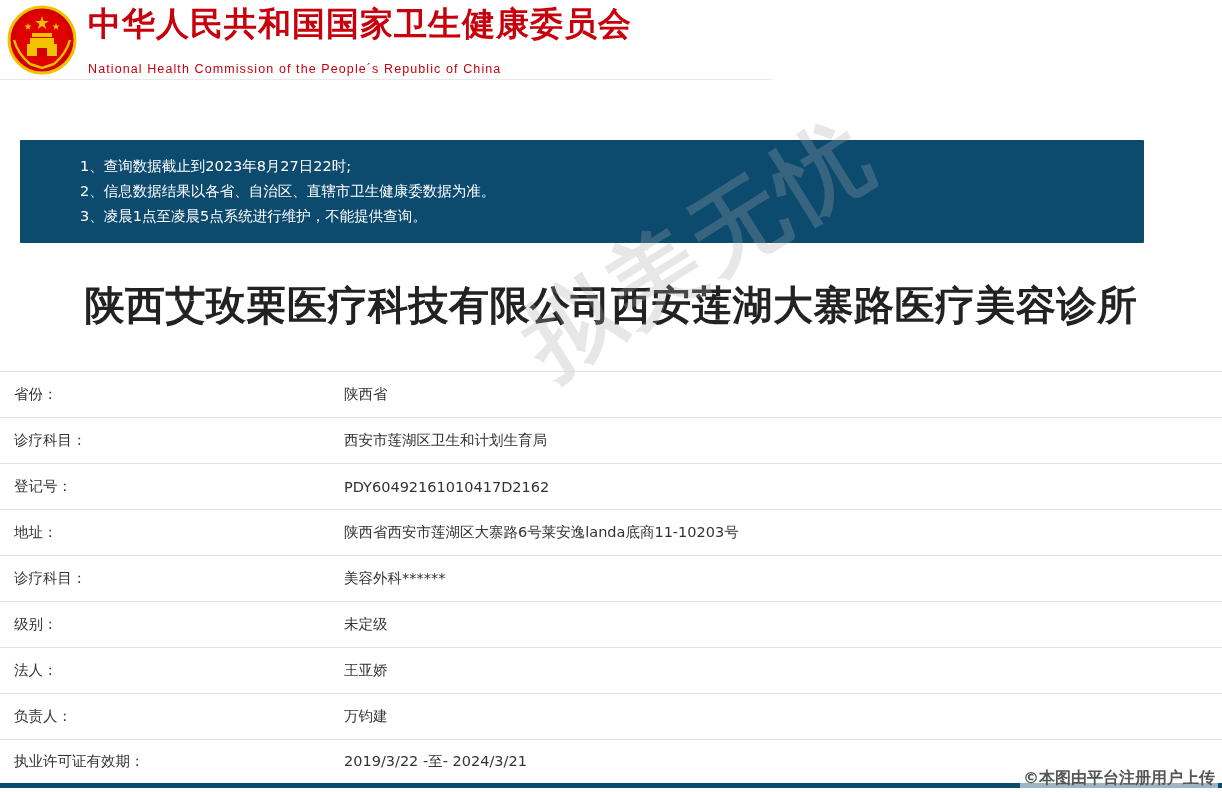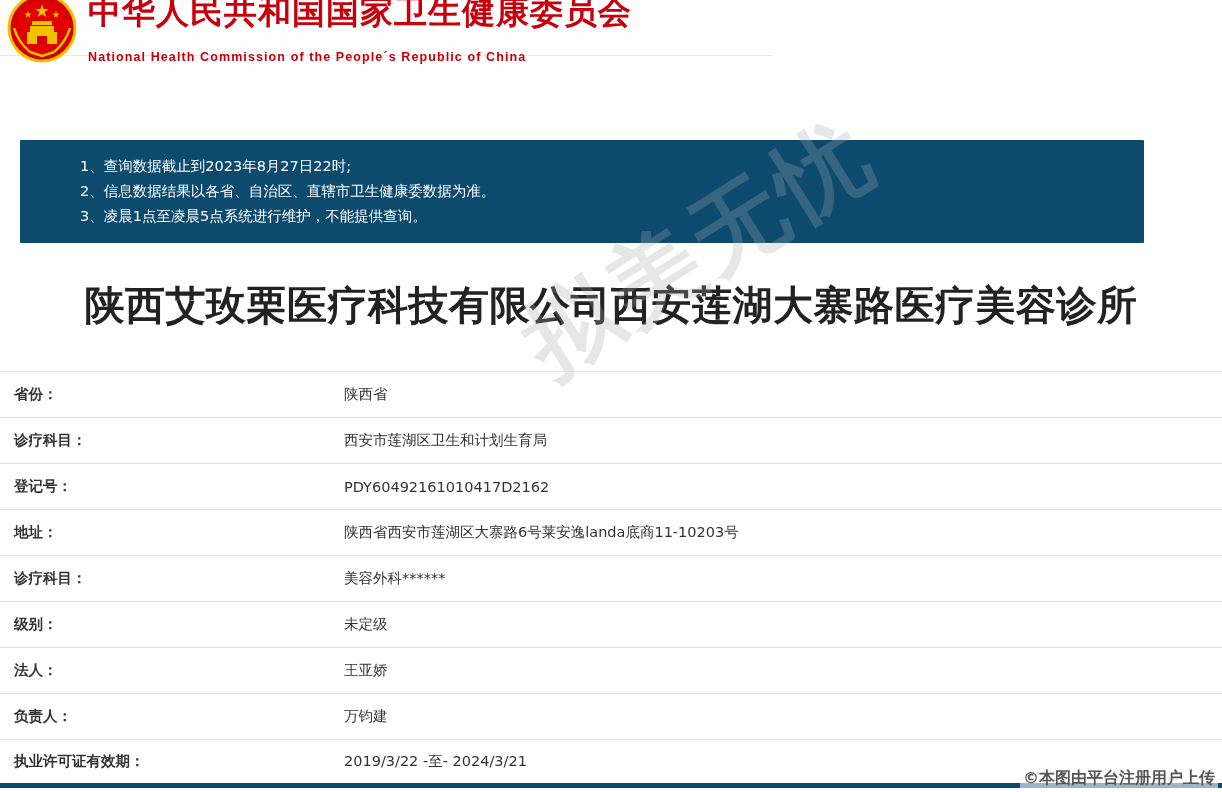--- a/index.html
+++ b/index.html
@@ -16,21 +16,21 @@
     height: 792px;
     background: #fff;
     overflow: hidden;
   }
 
   
   .header-banner {
     position: absolute;
     top: 0; left: 0;
     width: 772px;
-    height: 56px;
+    height: 80px;
     background: #ffffff;
     display: flex;
     align-items: center;
     border-bottom: 1px solid #e8e8e8;
   }
   .emblem {
     width: 72px;
     height: 72px;
     margin-left: 6px;
     margin-right: 10px;
@@ -47,21 +47,21 @@
     font-size: 33px;
     font-weight: bold;
     color: #c7000b;
     letter-spacing: 1px;
     line-height: 1.15;
     white-space: nowrap;
     font-family: "DejaVu Sans", "Liberation Sans", sans-serif;
   }
   .header-en {
     font-size: 12.5px;
-    font-weight: bold;
+    font-weight: normal;
     color: #c7000b;
     letter-spacing: 1.1px;
     white-space: nowrap;
     margin-top: 20px;
     font-family: "Liberation Sans", sans-serif;
   }
 
   
   .notice {
     position: absolute;
@@ -129,21 +129,21 @@
     border-top: 1px solid #e0e0e0;
     padding: 0;
     vertical-align: middle;
     font-size: 14.5px;
     color: #333333;
     font-family: "DejaVu Sans", "Liberation Sans", sans-serif;
   }
   .info-table td.label {
     width: 338px;
     padding-left: 14px;
-    font-weight: bold;
+    font-weight: normal;
     color: #333;
   }
   .info-table td.value {
     padding-left: 6px;
     color: #333;
   }
   .info-table tr:last-child td {
     border-bottom: 5px solid #0c4a6e;
   }
 

